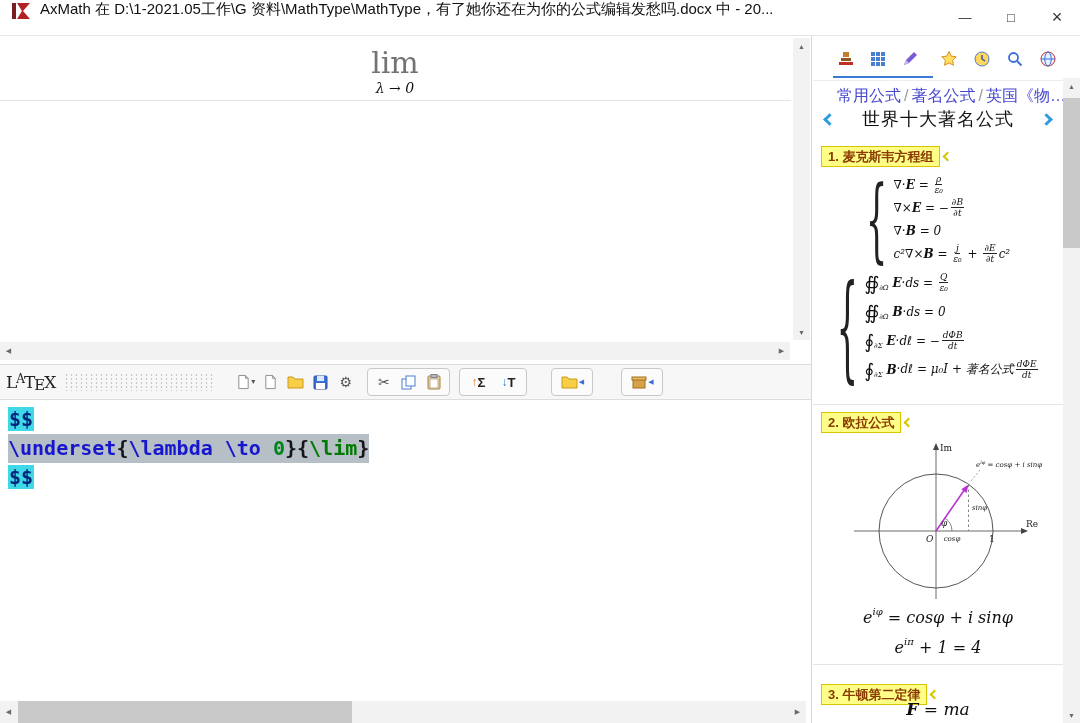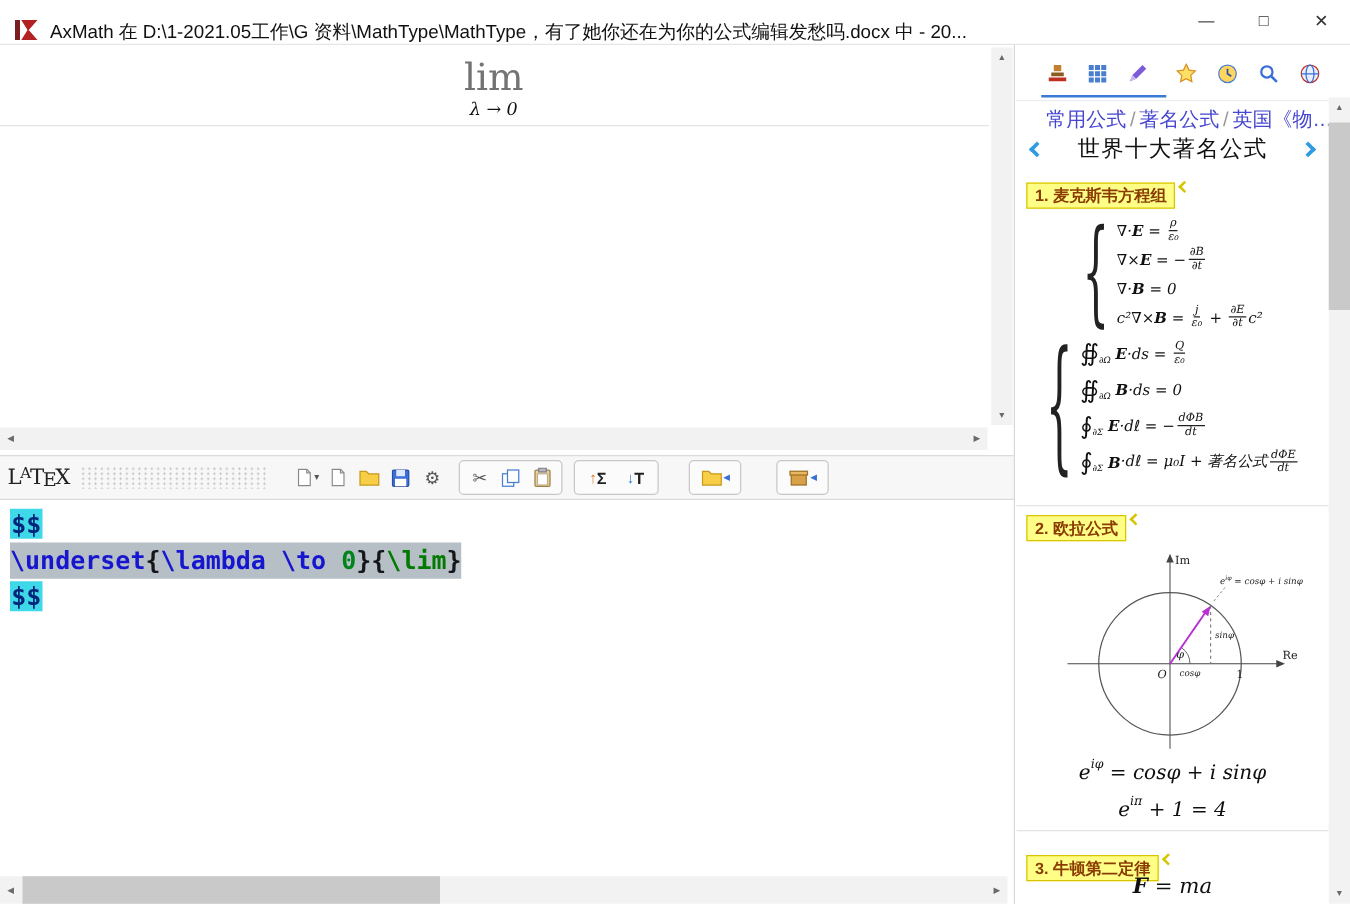--- a/index.html
+++ b/index.html
@@ -1,21 +1,21 @@
 <!DOCTYPE html>
 <html style="--tab-link: #4646d0; --nav-chevron: #2f9be0; --tag-bg: #ffff87; --tag-text: #8a3c00; --tag-border: #d9c400; --active-underline: #3a7bd5; --euler-arrow: #b732d2; --dollar-bg: #3fd8e8; --selection-bg: #b6bec6;"><head>
 <meta charset="utf-8">
 <style>
   *{box-sizing:border-box;margin:0;padding:0}
   html,body{width:1080px;height:723px}
   body{position:relative;overflow:hidden;background:#fff;font-family:"Liberation Sans",sans-serif;color:#1a1a1a}
   button{background:none;border:none;padding:0;font:inherit;cursor:default}
 
   
-  .titlebar{position:absolute;top:0;left:0;width:1080px;height:36px;display:flex;align-items:flex-end;background:#fff;border-bottom:1px solid #e6e6e6}
+  .titlebar{position:absolute;top:0;left:0;width:1080px;height:36px;display:flex;align-items:flex-start;background:#fff;border-bottom:1px solid #e6e6e6}
   .app-icon{width:22px;height:22px;margin:0 8px 0 10px;display:flex;align-items:center;justify-content:center}
   .title{flex:1;font-size:15px;color:#111;white-space:nowrap;overflow:hidden}
   .win-controls{display:flex;height:36px}
   .win-btn{width:46px;height:35px;display:flex;align-items:center;justify-content:center;font-size:13px;color:#333}
   .win-btn.close{font-size:18px}
 
   
   .left{position:absolute;top:36px;left:0;width:812px;height:687px;background:#fff}
   .preview{position:absolute;top:0;left:0;width:812px;height:306px;background:#fff}
   .preview-formula{position:absolute;top:10px;left:0;width:790px;text-align:center}
@@ -72,21 +72,21 @@
   .active-underline{position:absolute;top:40px;left:20px;width:100px;height:2px;background:var(--active-underline)}
   .sb-topline{position:absolute;top:44px;left:0;width:250px;height:1px;background:#ededed}
   .sb-tabs{position:absolute;top:50px;left:24px;font-size:16px;white-space:nowrap}
   .sb-tab{color:var(--tab-link)}
   .sb-sep{color:#999;margin:0 3px}
   .sb-nav{position:absolute;top:66px;left:0;width:250px;height:34px;display:flex;align-items:center;justify-content:space-between;padding:0 12px}
   .sb-nav-title{font-size:18px;color:#111;letter-spacing:1px}
   .chev{width:9px;height:9px;border-left:3px solid var(--nav-chevron);border-bottom:3px solid var(--nav-chevron);display:inline-block}
   .chev-left{transform:rotate(45deg)}
   .chev-right{transform:rotate(-135deg)}
-  .tagrow{position:absolute;left:8px;display:flex;gap:4px}
+  .tagrow{position:absolute;left:8px;display:flex;align-items:center;gap:4px}
   .t1{top:110px}.t2{top:376px}.t3{top:648px}
   .tag{background:var(--tag-bg);border:1px solid var(--tag-border);color:var(--tag-text);font-size:13px;font-weight:700;padding:1px 6px;line-height:17px}
   .tag-tail{width:7px;height:7px;border-left:2px solid var(--tag-border);border-bottom:2px solid var(--tag-border);transform:rotate(45deg);display:inline-block}
   .sb-div{position:absolute;left:0;width:250px;height:1px;background:#e4e4e4}
   .d1{top:368px}.d2{top:628px}
 
   
   .maxwell{position:absolute;top:134px;left:0;width:250px}
   .mgroup{display:flex;align-items:center;justify-content:center;margin:3px 0}
   .mbrace{display:inline-block;font-family:"DejaVu Serif",serif;font-size:34px;font-weight:400;color:#222;transform:scaleY(2.7);line-height:1;margin-right:6px}

